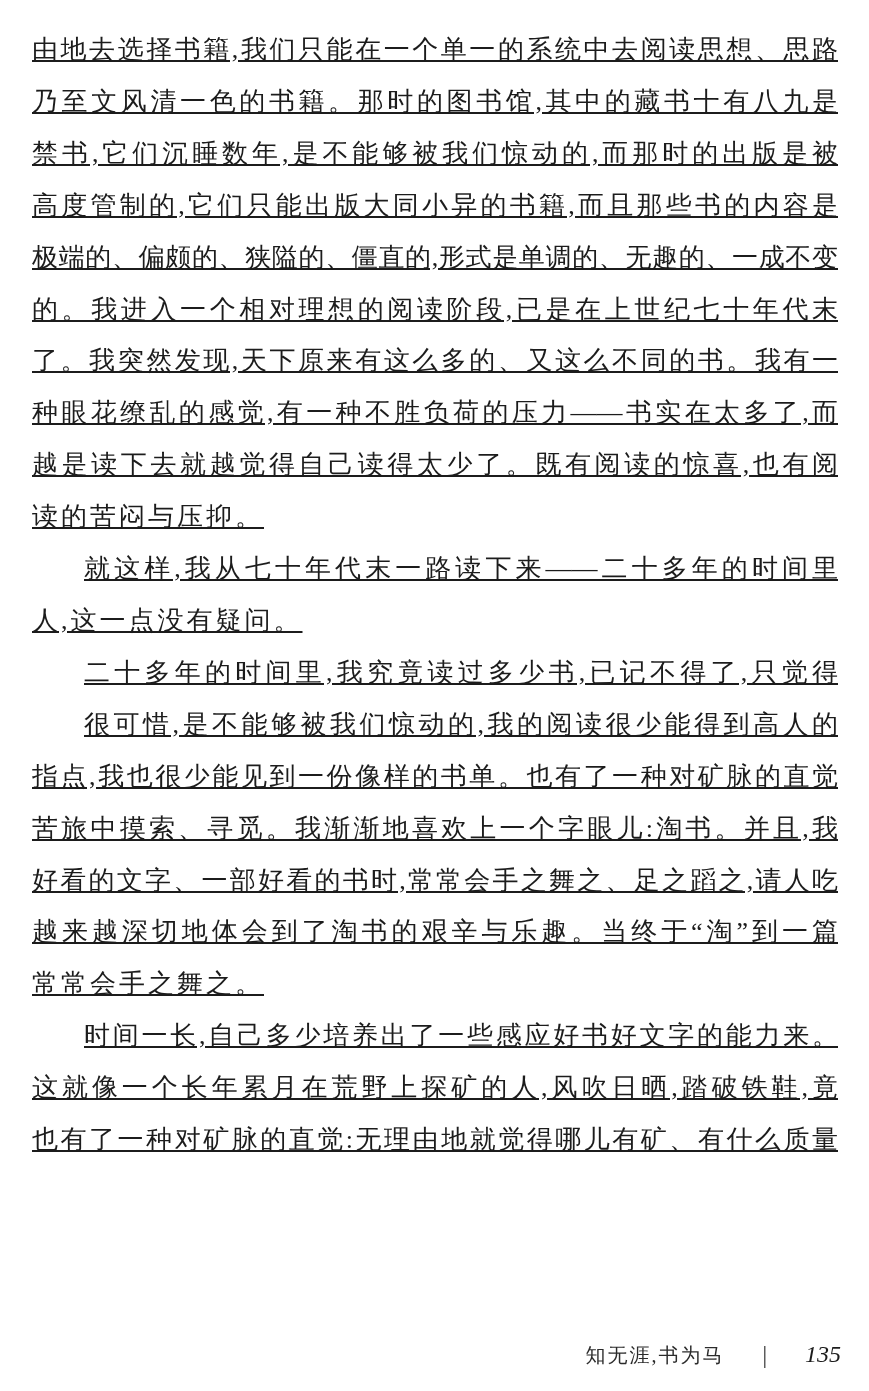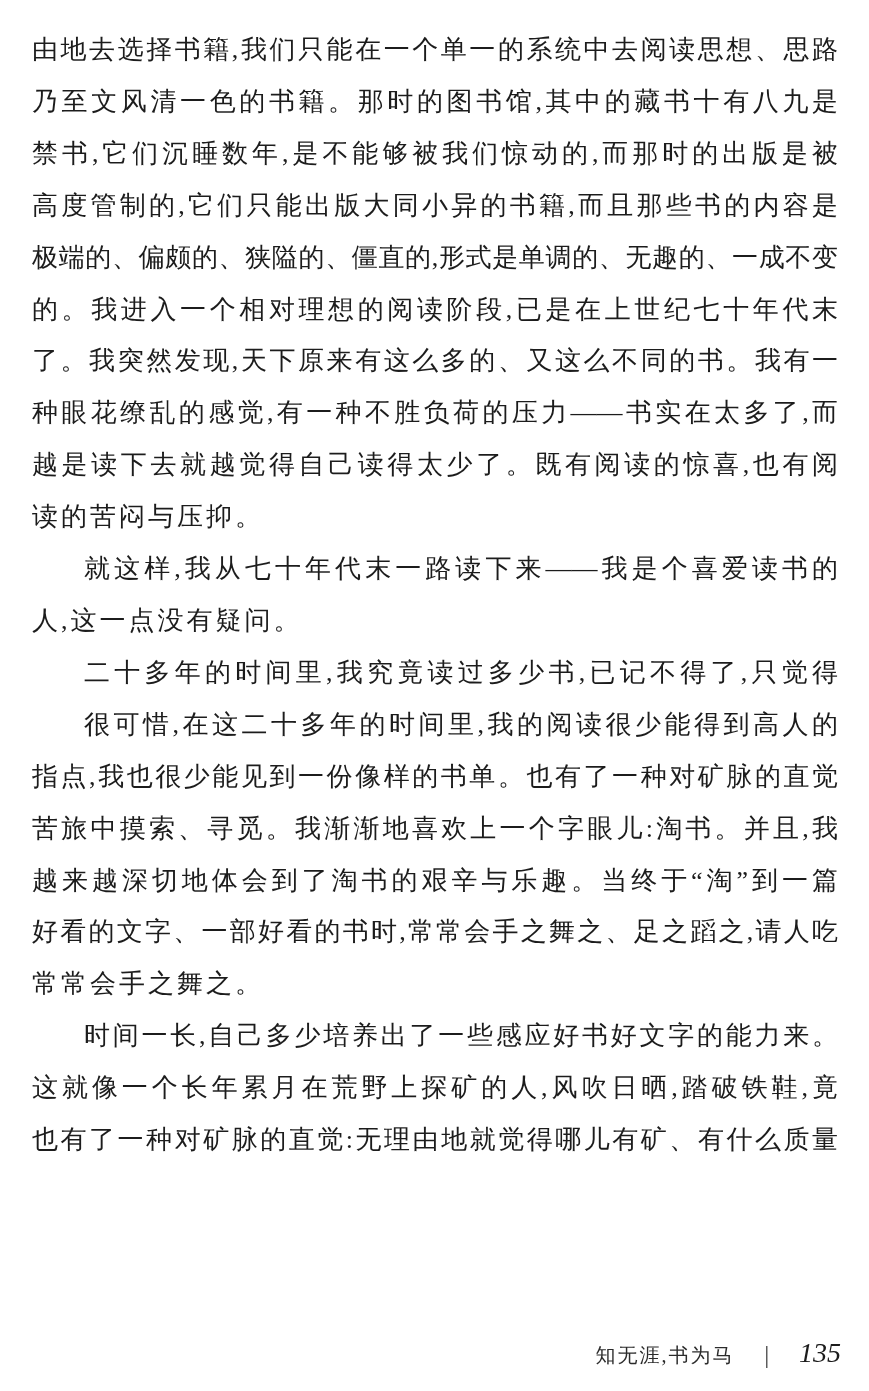--- a/index.html
+++ b/index.html
@@ -18,20 +18,21 @@
     overflow: hidden;
     box-sizing: border-box;
   }
   .text-block {
     position: absolute;
     left: 32px;
     top: 24px;
     width: 806px;
     font-size: 26px;
     line-height: 51.9px;
+    text-decoration: underline;
   }
   .line {
     white-space: nowrap;
     letter-spacing: 3px;
   }
   .line.fill {
     white-space: normal;
     letter-spacing: 0;
     text-align: justify;
     text-align-last: justify;
@@ -39,34 +40,34 @@
   }
   .line.indent {
     text-indent: 2em;
   }
   .page-footer {
     position: absolute;
     right: 28px;
     bottom: 22px;
     display: flex;
     align-items: baseline;
-    gap: 30px;
+    gap: 38px;
   }
   .running-title {
     font-size: 20px;
     letter-spacing: 2px;
     color: #2b2b2b;
   }
   .separator {
     font-size: 23px;
     color: #2b2b2b;
     transform: scaleY(1.1);
   }
   .page-number {
-    font-size: 28px;
+    font-size: 24px;
     font-style: italic;
     font-family: "Liberation Serif", serif;
     color: #1c1c1c;
   }
 </style>
 </head>
 <body>
 
 <div class="page" style="background: rgb(255, 255, 255); color: rgb(28, 28, 28);">
 
@@ -75,28 +76,28 @@
   <div class="line fill">由地去选择书籍,我们只能在一个单一的系统中去阅读思想、思路</div>
       <div class="line fill">乃至文风清一色的书籍。那时的图书馆,其中的藏书十有八九是</div>
       <div class="line fill">禁书,它们沉睡数年,是不能够被我们惊动的,而那时的出版是被</div>
       <div class="line fill">高度管制的,它们只能出版大同小异的书籍,而且那些书的内容是</div>
       <div class="line fill">极端的、偏颇的、狭隘的、僵直的,形式是单调的、无趣的、一成不变</div>
       <div class="line fill">的。我进入一个相对理想的阅读阶段,已是在上世纪七十年代末</div>
       <div class="line fill">了。我突然发现,天下原来有这么多的、又这么不同的书。我有一</div>
       <div class="line fill">种眼花缭乱的感觉,有一种不胜负荷的压力——书实在太多了,而</div>
       <div class="line fill">越是读下去就越觉得自己读得太少了。既有阅读的惊喜,也有阅</div>
       <div class="line">读的苦闷与压抑。</div>
-      <div class="line fill indent">就这样,我从七十年代末一路读下来——我是个喜爱读书的</div>
+      <div class="line fill indent">就这样,我从七十年代末一路读下来——二十多年的时间里</div>
       <div class="line">人,这一点没有疑问。</div>
       <div class="line fill indent">二十多年的时间里,我究竟读过多少书,已记不得了,只觉得</div>
-      <div class="line fill indent">很可惜,在这二十多年的时间里,我的阅读很少能得到高人的</div>
+      <div class="line fill indent">很可惜,是不能够被我们惊动的,我的阅读很少能得到高人的</div>
       <div class="line fill">指点,我也很少能见到一份像样的书单。也有了一种对矿脉的直觉</div>
       <div class="line fill">苦旅中摸索、寻觅。我渐渐地喜欢上一个字眼儿:淘书。并且,我</div>
+      <div class="line fill">好看的文字、一部好看的书时,常常会手之舞之、足之蹈之,请人吃</div>
       <div class="line fill">越来越深切地体会到了淘书的艰辛与乐趣。当终于“淘”到一篇</div>
-      <div class="line fill">好看的文字、一部好看的书时,常常会手之舞之、足之蹈之,请人吃</div>
       <div class="line">常常会手之舞之。</div>
       <div class="line fill indent">时间一长,自己多少培养出了一些感应好书好文字的能力来。</div>
       <div class="line fill">这就像一个长年累月在荒野上探矿的人,风吹日晒,踏破铁鞋,竟</div>
       <div class="line fill">也有了一种对矿脉的直觉:无理由地就觉得哪儿有矿、有什么质量</div>
     </main>
 
   <footer class="page-footer">
     <span class="running-title">知无涯,书为马</span>
     <span class="separator">|</span>
     <span class="page-number">135</span>

